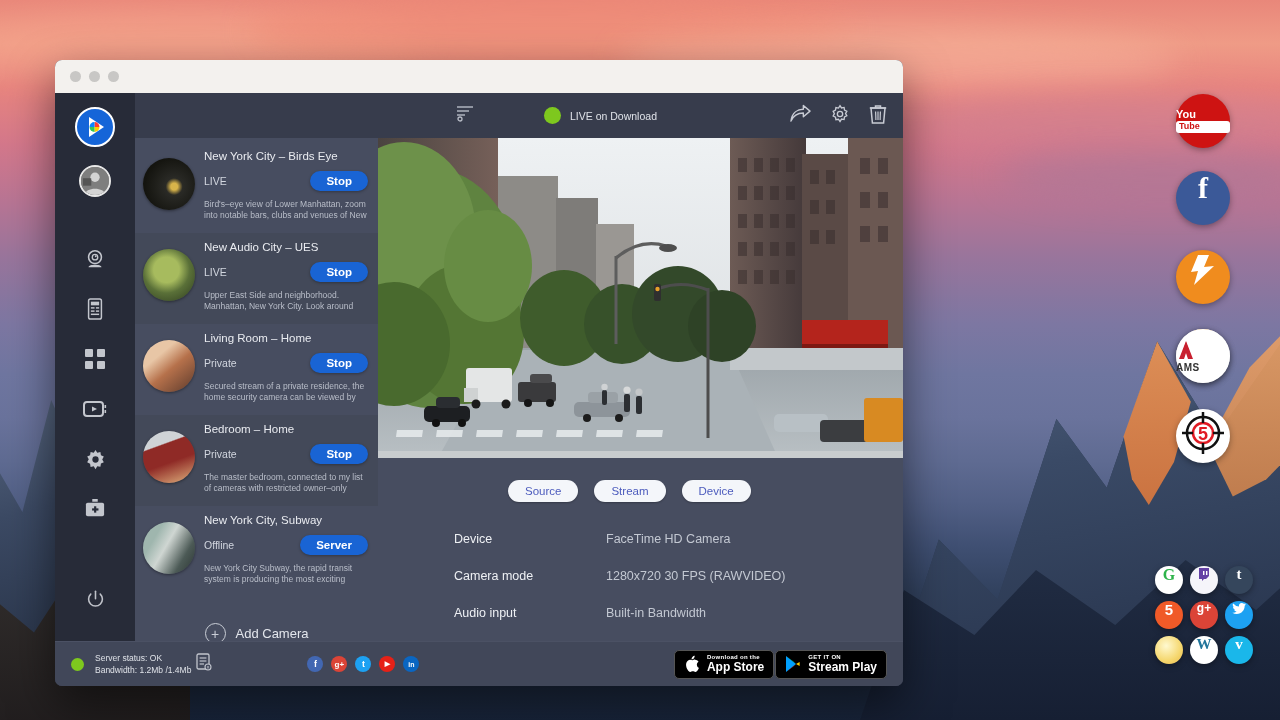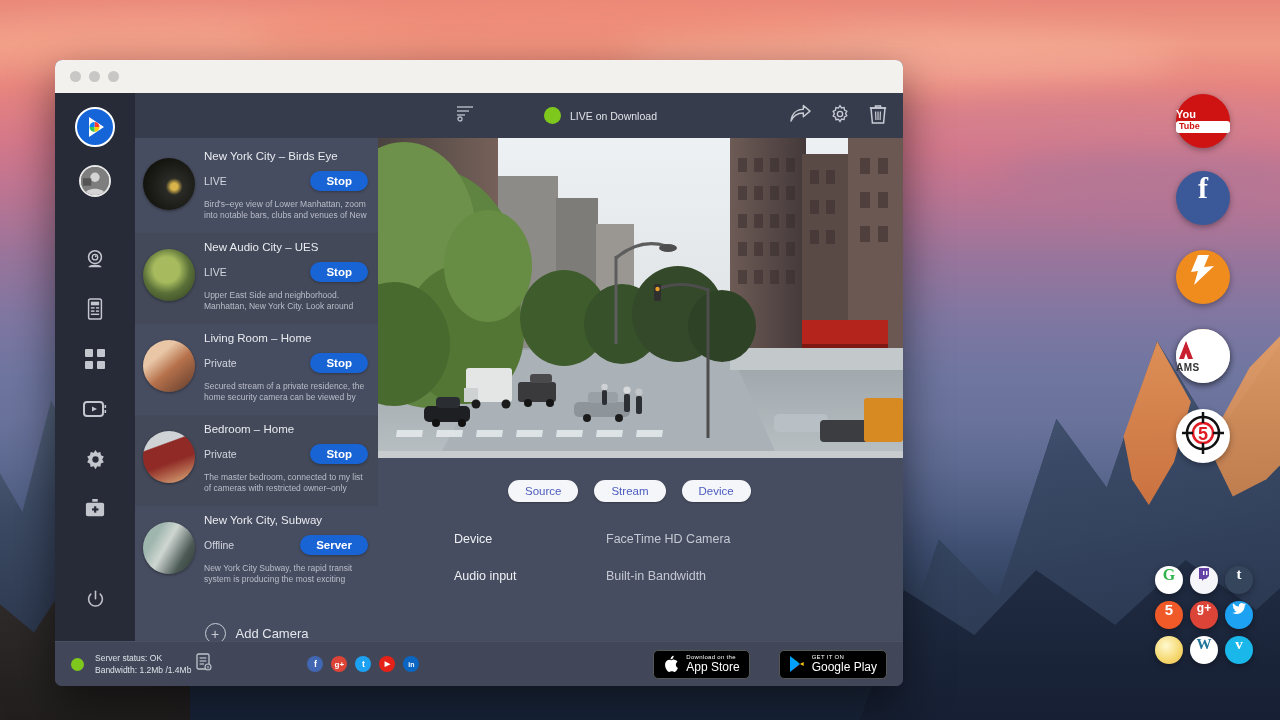--- a/index.html
+++ b/index.html
@@ -212,21 +212,21 @@
     display: flex; align-items: center; padding: 0 16px;
     border-top: 1px solid #4b5164;
   }
   .status-dot { width: 13px; height: 13px; border-radius:50%; background:#7ec81e; margin-right:11px; }
   .status-text { font-size: 8.5px; color: #dfe2e8; line-height: 1.45; }
   .status-doc { margin-left: 5px; opacity:.85; cursor:pointer; }
   .socials { display: flex; gap: 8px; margin-left: 95px; }
   .soc { width: 16px; height: 16px; border-radius: 50%; display:flex;
          align-items:center; justify-content:center; font-size:9px; color:#fff;
          font-weight:bold; cursor:pointer; }
-  .stores { margin-left: auto; display: flex; gap: 29px; }
+  .stores { margin-left: auto; display: flex; gap: 1px; font-weight: bold; }
   .store {
     background: #000; border: 1px solid #555; border-radius: 5px;
     height: 29px; padding: 0 9px; display: flex; align-items: center; gap: 7px;
     cursor: pointer;
   }
   .store-t1 { color: #fff; font-size: 6px; letter-spacing:.3px; line-height:1.1; }
   .store-t2 { color: #fff; font-size: 12px; line-height:1.1; }
 </style>
 </head>
 <body>
@@ -674,20 +674,24 @@
         <button class="pill">Stream</button>
         <button class="pill">Device</button>
       </div>
 
       <div id="specs">
         <div class="spec">
           <div class="spec-k">Device</div>
           <div class="spec-v">FaceTime HD Camera</div>
         </div>
         <div class="spec">
+          <div class="spec-k">Camera mode</div>
+          <div class="spec-v">1280x720 30 FPS (RAWVIDEO)</div>
+        </div>
+        <div class="spec">
           <div class="spec-k">Audio input</div>
           <div class="spec-v">Built-in Bandwidth</div>
         </div>
       </div>
     </div>
   </div>
 
   <div id="footer">
     <div class="status-dot"></div>
     <div>
@@ -735,18 +739,18 @@
       </div>
       <div class="store">
         <svg width="16" height="18" viewBox="0 0 16 18">
           <path d="M1 1 L11 9 L1 17 Z" fill="#00A0FF"></path>
           <path d="M1 1 L8 6.2 L11 9 L1 1 Z" fill="#00E676"></path>
           <path d="M1 17 L8 11.8 L11 9 L1 17 Z" fill="#FF3A44"></path>
           <path d="M11 9 L14.6 7 L14.6 11 Z" fill="#FFCE00"></path>
         </svg>
         <div>
           <div class="store-t1">GET IT ON</div>
-          <div class="store-t2">Google Play</div>
+          <div class="store-t2">Stream Play</div>
         </div>
       </div>
     </div>
   </div>
 </div>
 
 </body></html>

